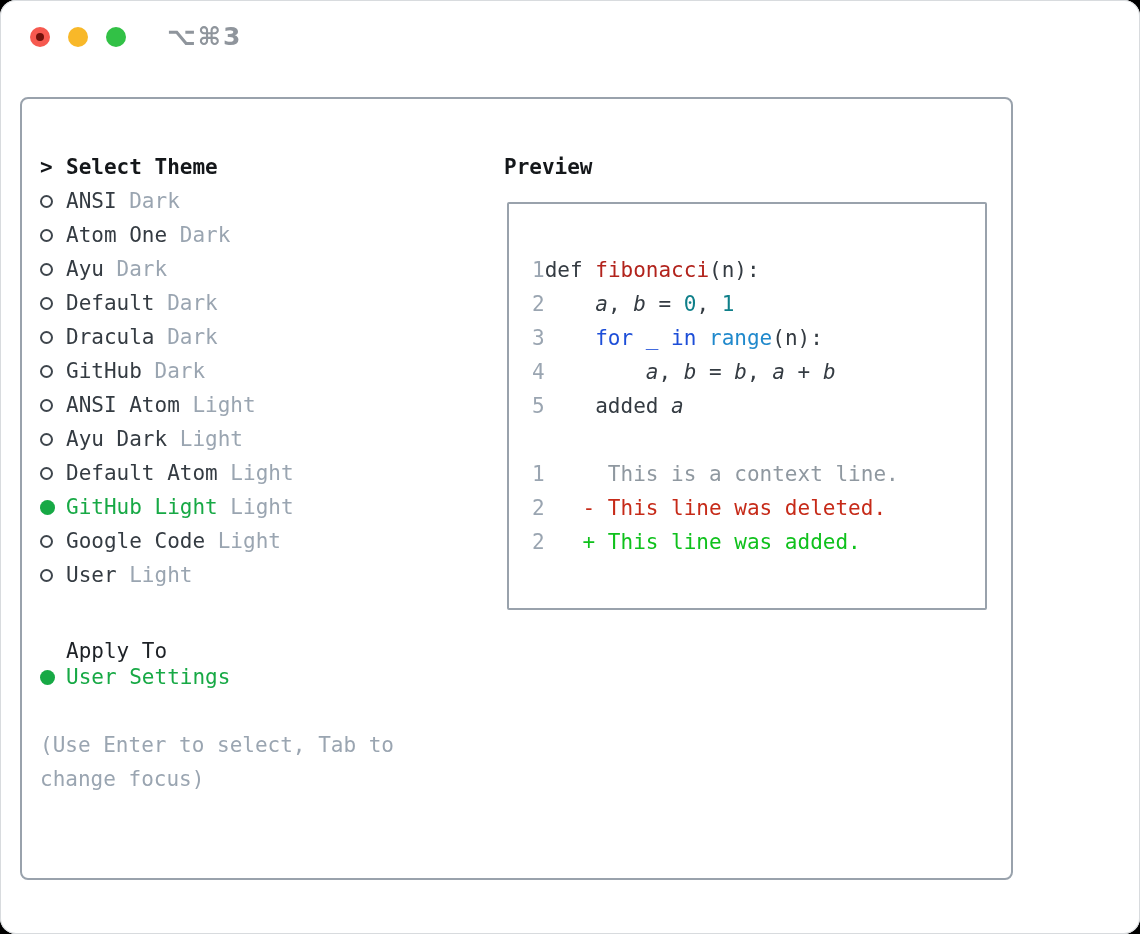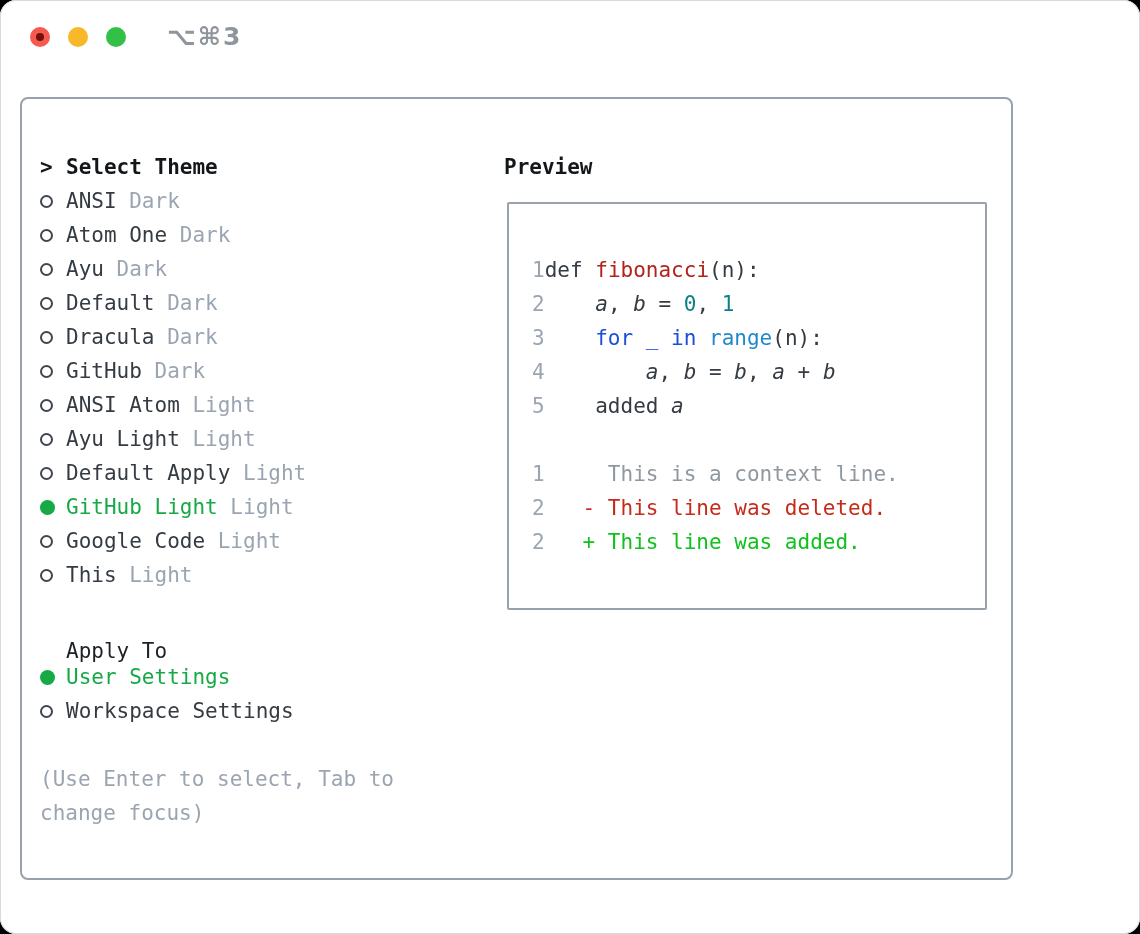--- a/index.html
+++ b/index.html
@@ -93,37 +93,36 @@
       </div>
 
       <div id="theme-rows">
           <div class="row"><span class="bullet-col"><span class="radio"></span></span><span class="t-name">ANSI</span><span class="t-var"> Dark</span></div>
           <div class="row"><span class="bullet-col"><span class="radio"></span></span><span class="t-name">Atom One</span><span class="t-var"> Dark</span></div>
           <div class="row"><span class="bullet-col"><span class="radio"></span></span><span class="t-name">Ayu</span><span class="t-var"> Dark</span></div>
           <div class="row"><span class="bullet-col"><span class="radio"></span></span><span class="t-name">Default</span><span class="t-var"> Dark</span></div>
           <div class="row"><span class="bullet-col"><span class="radio"></span></span><span class="t-name">Dracula</span><span class="t-var"> Dark</span></div>
           <div class="row"><span class="bullet-col"><span class="radio"></span></span><span class="t-name">GitHub</span><span class="t-var"> Dark</span></div>
           <div class="row"><span class="bullet-col"><span class="radio"></span></span><span class="t-name">ANSI Atom</span><span class="t-var"> Light</span></div>
-          <div class="row"><span class="bullet-col"><span class="radio"></span></span><span class="t-name">Ayu Light</span><span class="t-var"> Light</span></div>
-          <div class="row"><span class="bullet-col"><span class="radio"></span></span><span class="t-name">Default Apply</span><span class="t-var"> Light</span></div>
+          <div class="row"><span class="bullet-col"><span class="radio"></span></span><span class="t-name">Ayu Dark</span><span class="t-var"> Light</span></div>
+          <div class="row"><span class="bullet-col"><span class="radio"></span></span><span class="t-name">Default Atom</span><span class="t-var"> Light</span></div>
           <div class="row"><span class="bullet-col"><span class="radio selected"></span></span><span class="t-name selected">GitHub Light</span><span class="t-var"> Light</span></div>
           <div class="row"><span class="bullet-col"><span class="radio"></span></span><span class="t-name">Google Code</span><span class="t-var"> Light</span></div>
-          <div class="row"><span class="bullet-col"><span class="radio"></span></span><span class="t-name">This</span><span class="t-var"> Light</span></div>
+          <div class="row"><span class="bullet-col"><span class="radio"></span></span><span class="t-name">User</span><span class="t-var"> Light</span></div>
         </div>
 
       <div class="spacer"></div>
 
       <div class="row">
         <span class="bullet-col"></span>
         <span class="apply-title">Apply To</span>
       </div>
 
       <div id="apply-rows">
           <div class="row"><span class="bullet-col"><span class="radio selected"></span></span><span class="opt-label selected">User Settings</span></div>
-          <div class="row"><span class="bullet-col"><span class="radio"></span></span><span class="opt-label">Workspace Settings</span></div>
         </div>
 
       <div class="spacer"></div>
 
       <div class="hint">(Use Enter to select, Tab to change focus)</div>
     </div>
 
     <div class="right-col">
       <div class="preview-title-row">
         <span class="preview-title">Preview</span>

